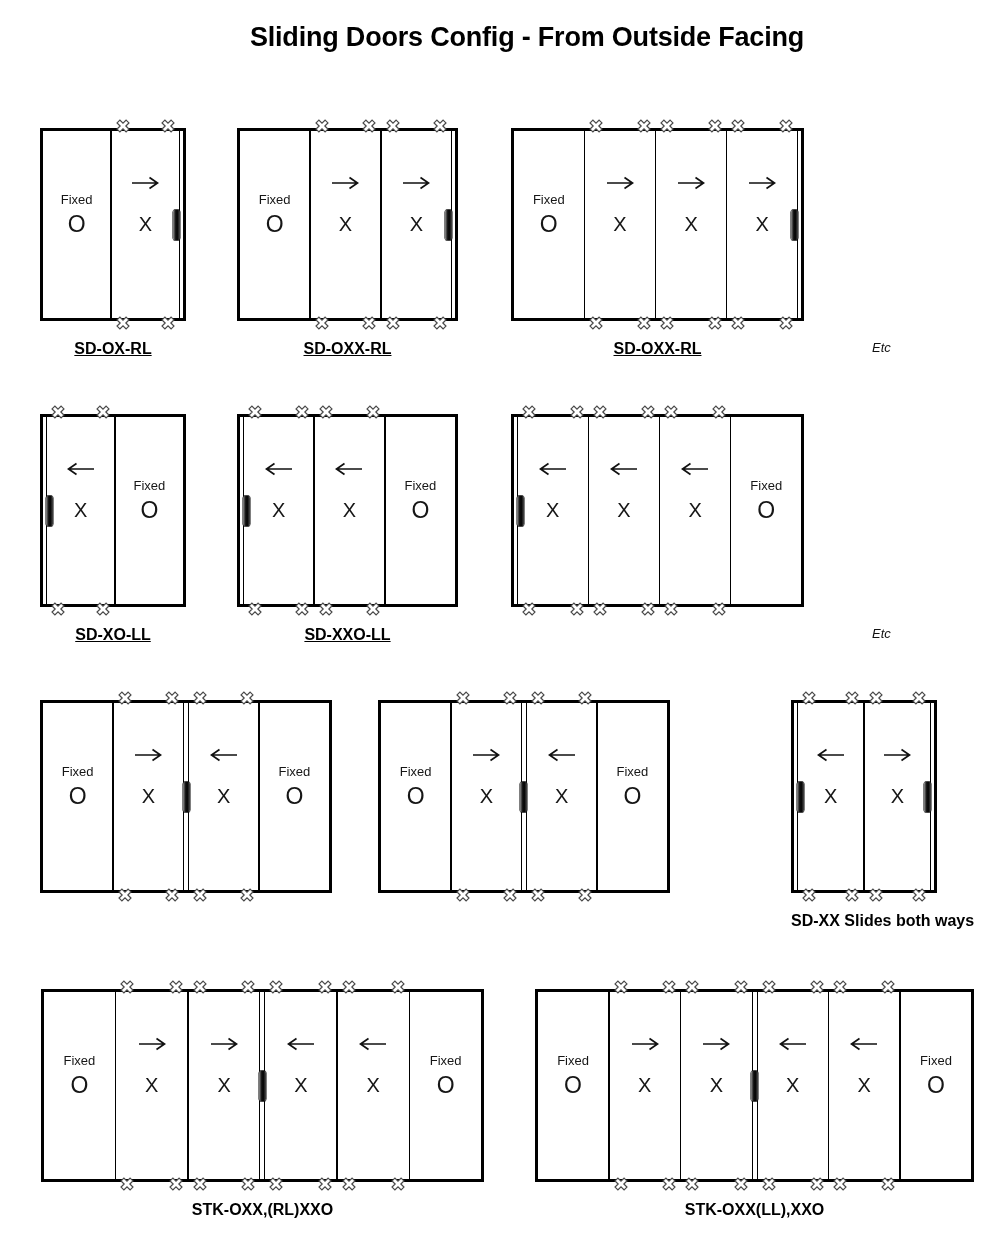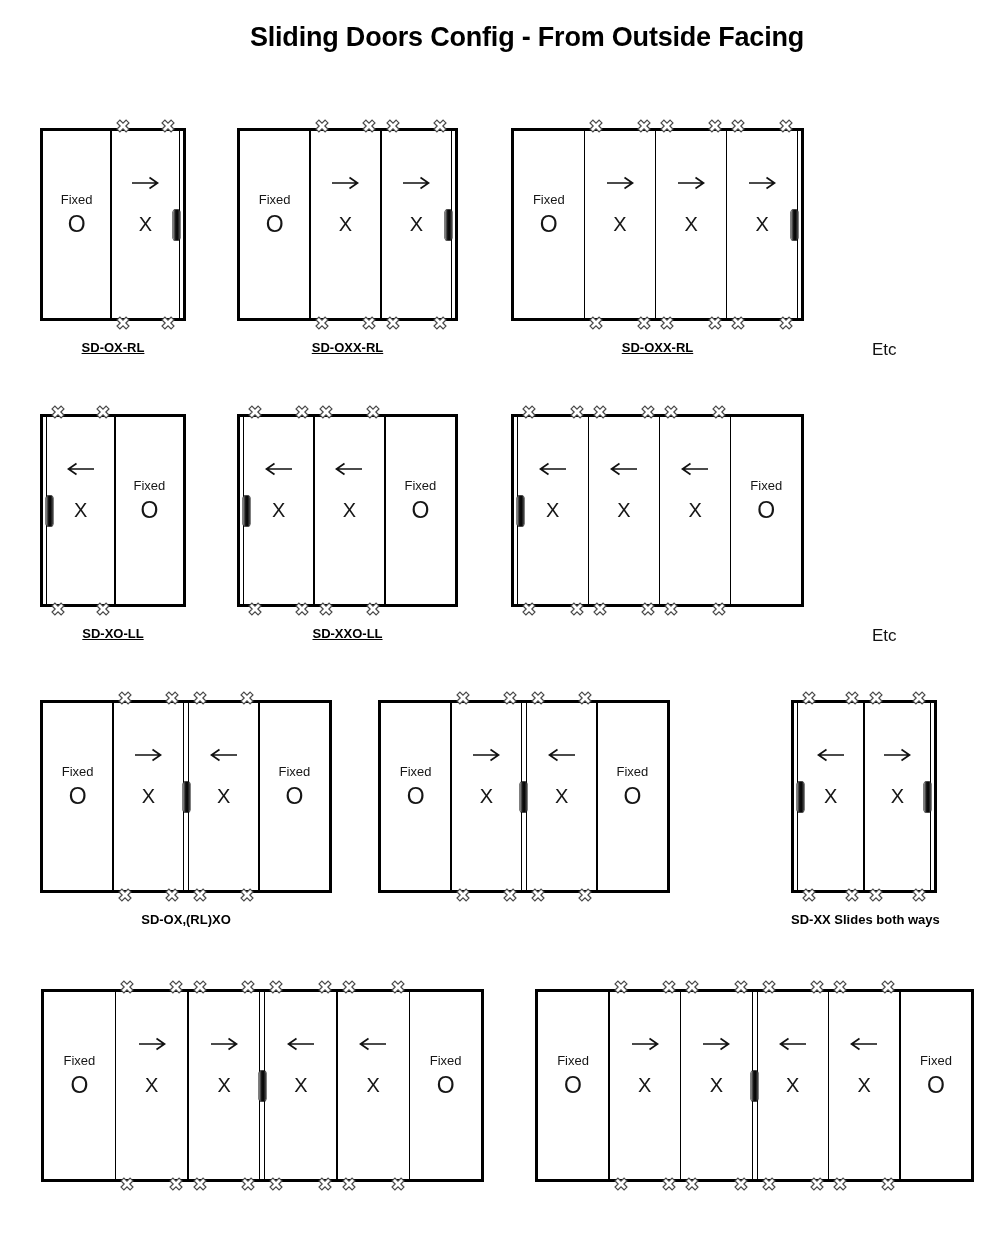--- a/index.html
+++ b/index.html
@@ -29,24 +29,24 @@
           box-shadow:0 0 0 0.5px #000;}
   .handle.left{left:-1px;}
   .handle.right{right:-1px;}
   .handle.left.on-divider{left:-6px;}
   .handle.right.on-divider{right:-6px;}
   .mark{position:absolute;width:14px;height:14px;line-height:0;}
   .mark.tl{top:-12px;left:4px;}
   .mark.tr{top:-12px;right:4px;}
   .mark.bl{bottom:-12px;left:4px;}
   .mark.br{bottom:-12px;right:4px;}
-  .caption{margin-top:19px;text-align:center;font-weight:bold;font-size:13px;
+  .caption{margin-top:19px;text-align:center;font-weight:bold;font-size:16px;
            white-space:nowrap;color:#000;}
   .caption.u{text-decoration:underline;}
-  .etc{position:absolute;font-size:17px;color:#111;}
+  .etc{position:absolute;font-size:13px;color:#111;font-style:italic;}
 
   
   .r0d0{left:40px;top:128px;width:146px;}
   .r0d1{left:237px;top:128px;width:221px;}
   .r0d2{left:511px;top:128px;width:293px;}
   .etc0{left:872px;top:340px;}
   .r1d0{left:40px;top:414px;width:146px;}
   .r1d1{left:237px;top:414px;width:221px;}
   .r1d2{left:511px;top:414px;width:293px;}
   .etc1{left:872px;top:626px;}
@@ -403,21 +403,20 @@
               <path d="M5.7 0.7 H10.3 V5.7 H15.3 V10.3 H10.3 V15.3 H5.7 V10.3 H0.7 V5.7 H5.7 Z" transform="rotate(45 8 8)" fill="#ffffff" stroke="#4a4a4a" stroke-width="1.4"></path>
             </svg></div>
           <div class="handle left on-divider"></div>
         </div>
         <div class="divider"></div>
         <div class="panel fixed">
           <div class="fixed-label">Fixed</div>
           <div class="letter">O</div>
         </div>
       </div>
-    <div class="caption">SD-OX,(RL)XO</div>
   </div>
   <div class="diagram r2d1">
     <div class="doorbox">
         <div class="panel fixed">
           <div class="fixed-label">Fixed</div>
           <div class="letter">O</div>
         </div>
         <div class="divider"></div>
         <div class="panel slider">
           <div class="arrow"><svg width="28" height="16" viewBox="0 0 28 16">
@@ -593,20 +592,21 @@
           <div class="mark br"><svg width="14" height="14" viewBox="0 0 16 16">
               <path d="M5.7 0.7 H10.3 V5.7 H15.3 V10.3 H10.3 V15.3 H5.7 V10.3 H0.7 V5.7 H5.7 Z" transform="rotate(45 8 8)" fill="#ffffff" stroke="#4a4a4a" stroke-width="1.4"></path>
             </svg></div>
         </div>
         <div class="divider"></div>
         <div class="panel fixed">
           <div class="fixed-label">Fixed</div>
           <div class="letter">O</div>
         </div>
       </div>
+    <div class="caption">STK-OXX,(RL)XXO</div>
   </div>
   <div class="diagram r3d1">
     <div class="doorbox">
         <div class="panel fixed">
           <div class="fixed-label">Fixed</div>
           <div class="letter">O</div>
         </div>
         <div class="divider"></div>
         <div class="panel slider">
           <div class="arrow"><svg width="28" height="16" viewBox="0 0 28 16">
@@ -683,14 +683,15 @@
           <div class="mark br"><svg width="14" height="14" viewBox="0 0 16 16">
               <path d="M5.7 0.7 H10.3 V5.7 H15.3 V10.3 H10.3 V15.3 H5.7 V10.3 H0.7 V5.7 H5.7 Z" transform="rotate(45 8 8)" fill="#ffffff" stroke="#4a4a4a" stroke-width="1.4"></path>
             </svg></div>
         </div>
         <div class="divider"></div>
         <div class="panel fixed">
           <div class="fixed-label">Fixed</div>
           <div class="letter">O</div>
         </div>
       </div>
+    <div class="caption">STK-OXX(LL),XXO</div>
   </div>
 </div>
 
 </body></html>

